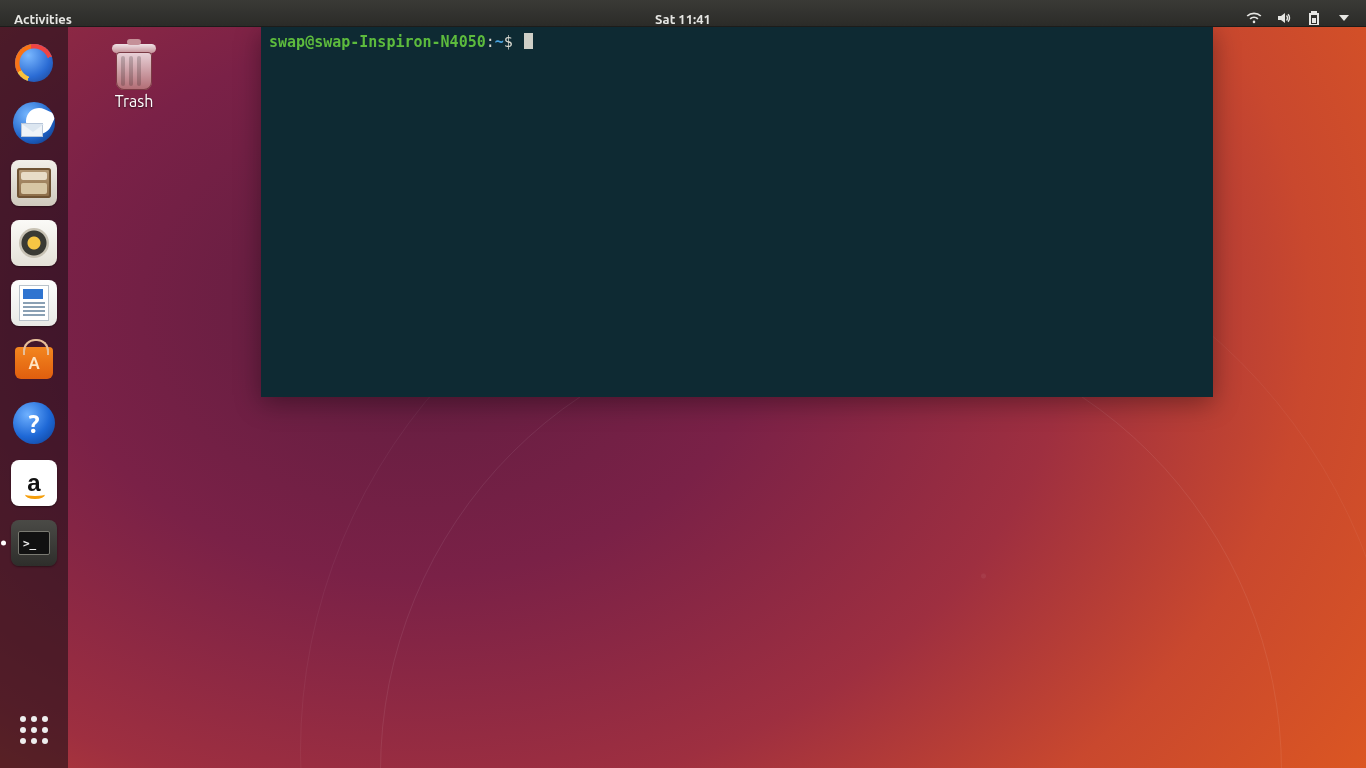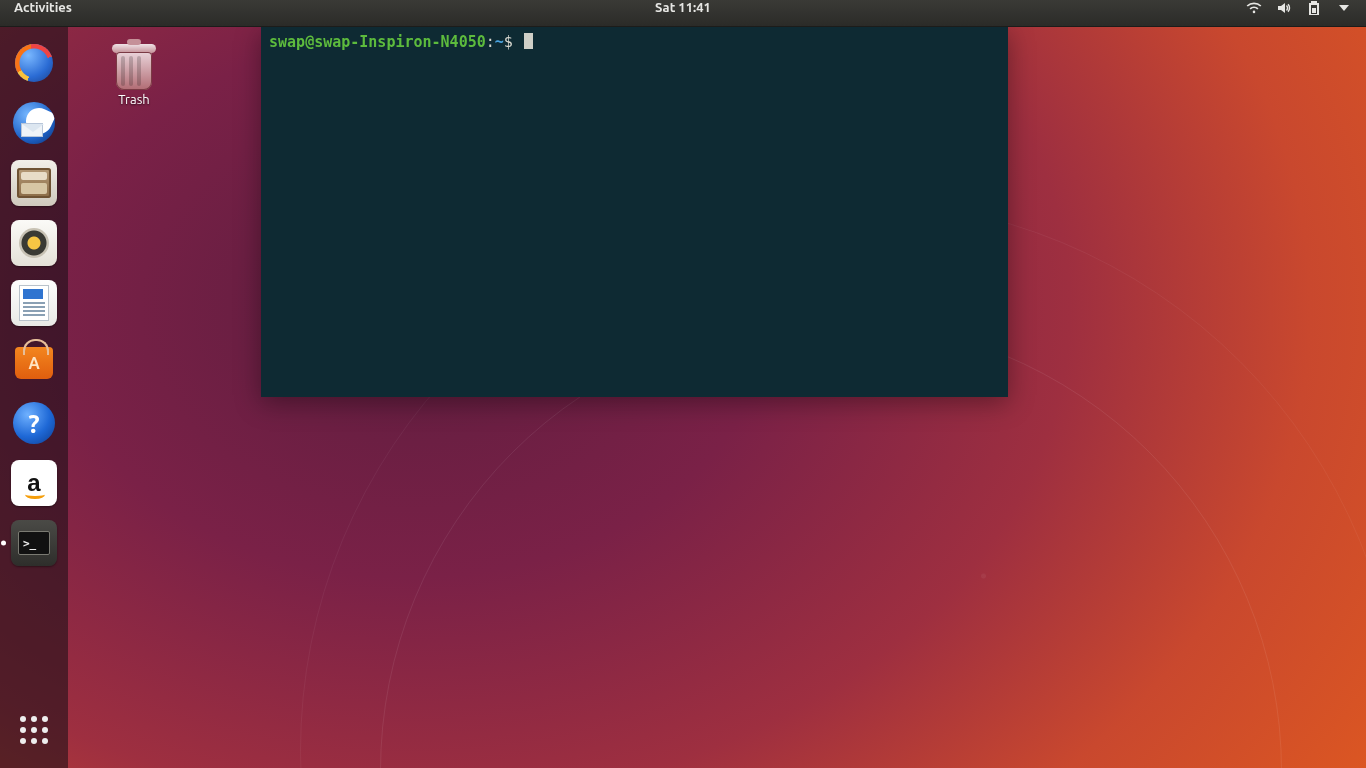--- a/index.html
+++ b/index.html
@@ -18,21 +18,21 @@
     content: ""; position: absolute; border: 1px solid rgba(255,255,255,0.08); border-radius: 50%;
     pointer-events: none;
   }
   .desktop::before { width: 900px; height: 900px; left: 380px; top: 320px; }
   .desktop::after  { width: 1100px; height: 1100px; left: 300px; top: 200px; border-color: rgba(255,255,255,0.05); }
 
   
   .topbar {
     position: absolute; top: 0; left: 0; right: 0; height: 27px;
     background: linear-gradient(#3a3a36, #2b2b28);
-    color: #e6e6e3; display: flex; align-items: flex-start;
+    color: #e6e6e3; display: flex; align-items: flex-end;
     font-size: 13px; font-weight: 600;
     z-index: 50;
     border-bottom: 1px solid #1c1c1a;
   }
   .topbar .activities { padding: 0 14px; cursor: pointer; }
   .topbar .clock { position: absolute; left: 50%; transform: translateX(-50%); font-weight: 600; }
   .topbar .sysicons { margin-left: auto; display: flex; align-items: center; gap: 14px; padding-right: 14px; }
   .sysicons svg { width: 16px; height: 16px; fill: #e6e6e3; display: block; }
 
   
@@ -103,30 +103,30 @@
   .amazon .a{ font-family: Arial, sans-serif; font-weight:900; font-size:24px; color:#111; position:relative;}
   .amazon .a::after{content:"";position:absolute;left:-2px;right:-4px;bottom:-2px;height:6px;border-bottom:3px solid #f59e0b;border-radius:0 0 50% 50%;}
 
   
   .termlaunch{ background:linear-gradient(#4a4a46,#2e2e2b); }
   .termlaunch .mini{ width:32px;height:24px;background:#111;border:1px solid #7a7a72;border-radius:2px;display:flex;align-items:center;padding-left:4px;color:#eee;font:700 11px/1 monospace;}
   .termlaunch .mini::before{content:">_";}
 
   
   .desktop-icons { position:absolute; left: 96px; top: 42px; z-index: 10; }
-  .dicon { width: 76px; display:flex; flex-direction:column; align-items:center; color:#fff; font-size:13px; text-shadow:0 1px 2px rgba(0,0,0,0.7); cursor:pointer; }
+  .dicon { width: 76px; display:flex; flex-direction:column; align-items:center; color:#fff; font-size:16px; text-shadow:0 1px 2px rgba(0,0,0,0.7); cursor:pointer; }
   .trash{ width:44px;height:50px; position:relative;}
   .trash .bin{position:absolute;left:4px;right:4px;top:10px;bottom:2px;background:linear-gradient(#e9d3d9, #b16b73);border-radius:4px 4px 8px 8px; box-shadow: inset 0 0 0 1px #7a3a44;}
   .trash .bin::before{content:"";position:absolute;left:5px;top:4px;bottom:4px;width:4px;background:rgba(0,0,0,0.18);border-radius:2px;box-shadow:8px 0 0 rgba(0,0,0,0.18),16px 0 0 rgba(0,0,0,0.18);}
   .trash .lid{position:absolute;left:0;right:0;top:2px;height:9px;background:linear-gradient(#efe3e6,#c59198);border-radius:5px;}
   .trash .lid::before{content:"";position:absolute;left:50%;top:-5px;width:14px;height:6px;background:#c59198;border-radius:3px;transform:translateX(-50%);}
 
   
   .terminal {
-    position:absolute; left:261px; top:27px; width:747px; height:370px;
+    position:absolute; left:261px; top:27px; width:952px; height:370px;
     background:#0e2a33; color:#d7d7cf;
     font: 15px/1.35 "DejaVu Sans Mono","Ubuntu Mono",monospace;
     z-index:30; box-shadow: 0 6px 24px rgba(0,0,0,0.35);
   }
   .terminal .line{ padding:5px 8px 0; white-space: pre; }
   .prompt-user{ color:#5dbb3d; font-weight:bold; }
   .prompt-host{ color:#5dbb3d; font-weight:bold; }
   .prompt-path{ color:#4aa3df; font-weight:bold; }
   .prompt-sep { color:#d7d7cf; }
   .cursor{ display:inline-block; width:9px; height:16px; background:#cfcfc7; vertical-align:-2px; margin-left:2px;}

